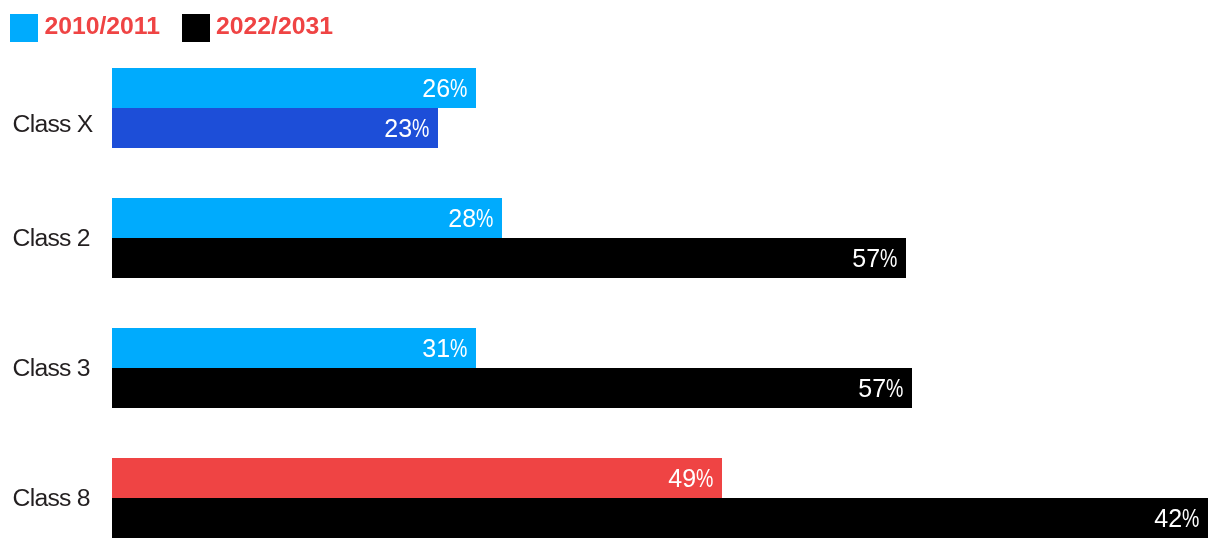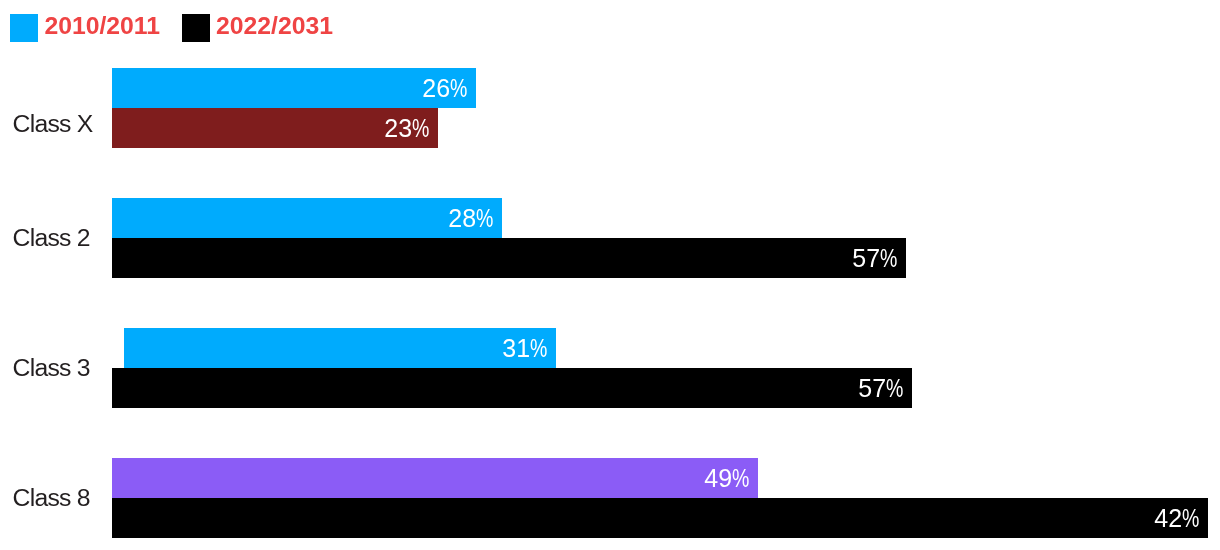--- a/index.html
+++ b/index.html
@@ -113,42 +113,42 @@
     </div>
 
   </div>
 
   <div class="plot" data-name="plot-area">
 
     <div class="cat-label" data-name="category-label-class-x" data-group="0" style="top: 112px; text-align: center;">Class X</div>
     <div class="bar" data-name="bar-class-x-2010-2011" data-group="0" data-series="0" style="left: 112px; top: 67.8px; width: 364px; height: 40px; background: rgb(0, 171, 253); text-decoration: underline;">
       <span class="bar-value" data-name="bar-value-class-x-2010-2011"><span class="num" data-name="bar-value-number">26</span><span class="unit" data-name="percent-sign">%</span></span>
     </div>
-    <div class="bar" data-name="bar-class-x-2022-2023" data-group="0" data-series="1" style="left: 112px; top: 107.8px; width: 326px; height: 40px; background: #7f1d1d;">
+    <div class="bar" data-name="bar-class-x-2022-2023" data-group="0" data-series="1" style="left: 112px; top: 107.8px; width: 326px; height: 40px; background: #1d4ed8;">
       <span class="bar-value" data-name="bar-value-class-x-2022-2023"><span class="num" data-name="bar-value-number">23</span><span class="unit" data-name="percent-sign">%</span></span>
     </div>
 
     <div class="cat-label" data-name="category-label-class-2" data-group="1" style="top: 226.3px;">Class 2</div>
     <div class="bar" data-name="bar-class-2-2010-2011" data-group="1" data-series="0" style="left: 112px; top: 197.8px; width: 390px; height: 40px; background: rgb(0, 171, 253);">
       <span class="bar-value" data-name="bar-value-class-2-2010-2011"><span class="num" data-name="bar-value-number">28</span><span class="unit" data-name="percent-sign">%</span></span>
     </div>
     <div class="bar" data-name="bar-class-2-2022-2023" data-group="1" data-series="1" style="left: 112px; top: 237.8px; width: 794px; height: 40px; background: rgb(0, 0, 0);">
       <span class="bar-value" data-name="bar-value-class-2-2022-2023"><span class="num" data-name="bar-value-number">57</span><span class="unit" data-name="percent-sign">%</span></span>
     </div>
 
     <div class="cat-label" data-name="category-label-class-3" data-group="2" style="top: 356.3px;">Class 3</div>
-    <div class="bar" data-name="bar-class-3-2010-2011" data-group="2" data-series="0" style="left: 112px; top: 327.8px; width: 432px; height: 40px; background: rgb(0, 171, 253); margin-left: 12px;">
+    <div class="bar" data-name="bar-class-3-2010-2011" data-group="2" data-series="0" style="left: 112px; top: 327.8px; width: 364px; height: 40px; background: rgb(0, 171, 253);">
       <span class="bar-value" data-name="bar-value-class-3-2010-2011"><span class="num" data-name="bar-value-number">31</span><span class="unit" data-name="percent-sign">%</span></span>
     </div>
     <div class="bar" data-name="bar-class-3-2022-2023" data-group="2" data-series="1" style="left: 112px; top: 367.8px; width: 800px; height: 40px; background: rgb(0, 0, 0);">
       <span class="bar-value" data-name="bar-value-class-3-2022-2023"><span class="num" data-name="bar-value-number">57</span><span class="unit" data-name="percent-sign">%</span></span>
     </div>
 
     <div class="cat-label" data-name="category-label-class-4" data-group="3" style="top: 486.3px;">Class 8</div>
-    <div class="bar" data-name="bar-class-4-2010-2011" data-group="3" data-series="0" style="left: 112px; top: 457.8px; width: 610px; height: 40px; background: #8b5cf6; padding-left: 36px;">
+    <div class="bar" data-name="bar-class-4-2010-2011" data-group="3" data-series="0" style="left: 112px; top: 457.8px; width: 610px; height: 40px; background: #ef4444;">
       <span class="bar-value" data-name="bar-value-class-4-2010-2011"><span class="num" data-name="bar-value-number">49</span><span class="unit" data-name="percent-sign">%</span></span>
     </div>
     <div class="bar" data-name="bar-class-4-2022-2023" data-group="3" data-series="1" style="left: 112px; top: 497.8px; width: 1096px; height: 40px; background: rgb(0, 0, 0);">
       <span class="bar-value" data-name="bar-value-class-4-2022-2023"><span class="num" data-name="bar-value-number">42</span><span class="unit" data-name="percent-sign">%</span></span>
     </div>
 
   </div>
 </div>
 
 </body></html>

